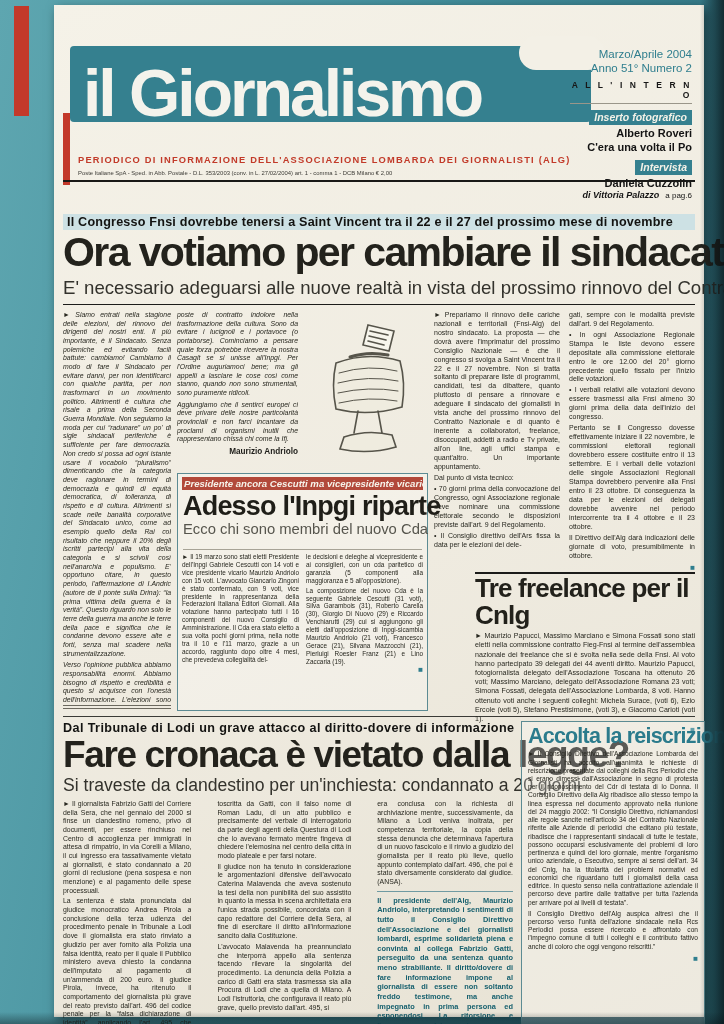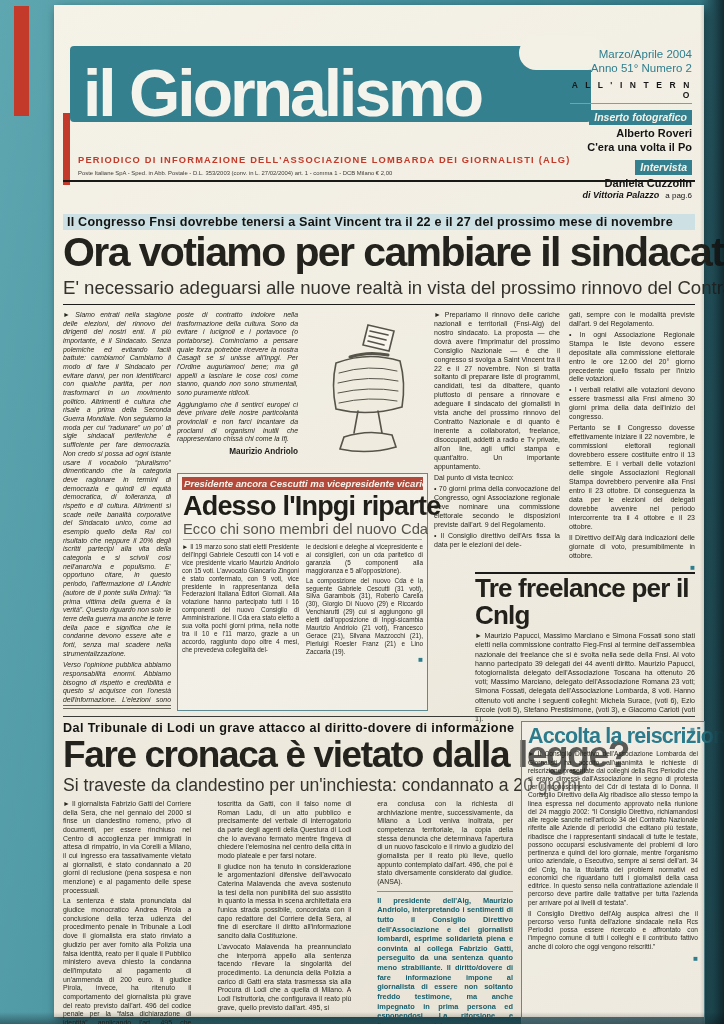--- a/index.html
+++ b/index.html
@@ -48,21 +48,21 @@
   .lcol1{width:121px;height:394px;border-bottom:4px double #6b685e;}
   .lmid{width:251px;display:flex;flex-direction:column;}
   .lmid-top{display:flex;gap:8px;height:158px;}
   .lcol2{width:121px;}
   .illo{width:122px;}
   .signature{font-weight:bold;font-size:8.2px;text-align:right;color:#1c1c18;}
   .inpgi-box{margin-top:4px;border:1px solid #5c8b93;padding:3px 4px;flex:1;background:rgba(255,255,255,.25);}
   .inpgi-kicker{background:#b2493a;color:#f6f3ea;font-weight:bold;font-style:italic;font-size:9.6px;
     text-align:center;padding:1px 2px;white-space:nowrap;overflow:hidden;}
   .inpgi-head{font-size:27px;font-weight:bold;color:#1f1e18;letter-spacing:-.8px;margin:3px 1px 0;line-height:1;white-space:nowrap;}
-  .inpgi-sub{font-size:14.8px;color:#56554d;margin:1px 1px 3px;border-bottom:1px solid #a7a396;padding-bottom:2px;white-space:nowrap;}
+  .inpgi-sub{font-size:14.8px;color:#56554d;margin:1px 1px 3px;border-bottom:1px solid #a7a396;padding-bottom:12px;white-space:nowrap;}
   .inpgi-cols{display:flex;gap:7px;}
   .inpgi-col{width:50%;font-size:6.4px;line-height:1.24;text-align:justify;color:#27271f;}
   .inpgi-col .para{margin-bottom:2px;}
   .lright{width:262px;display:flex;flex-direction:column;}
   .lright-top{display:flex;gap:9px;height:268px;}
   .lcol4,.lcol5{width:126px;}
   .freelance-box{border-top:2px solid #1b1b19;margin-top:2px;padding-top:1px;margin-left:41px;}
   .freelance-head{font-size:26px;font-weight:bold;letter-spacing:-.8px;color:#22211b;margin:0 0 3px;line-height:1.05;}
   .freelance-body{font-size:7.1px;line-height:1.3;text-align:justify;color:#27271f;}
   .endline{text-align:right;line-height:4px;margin-top:1px;}

